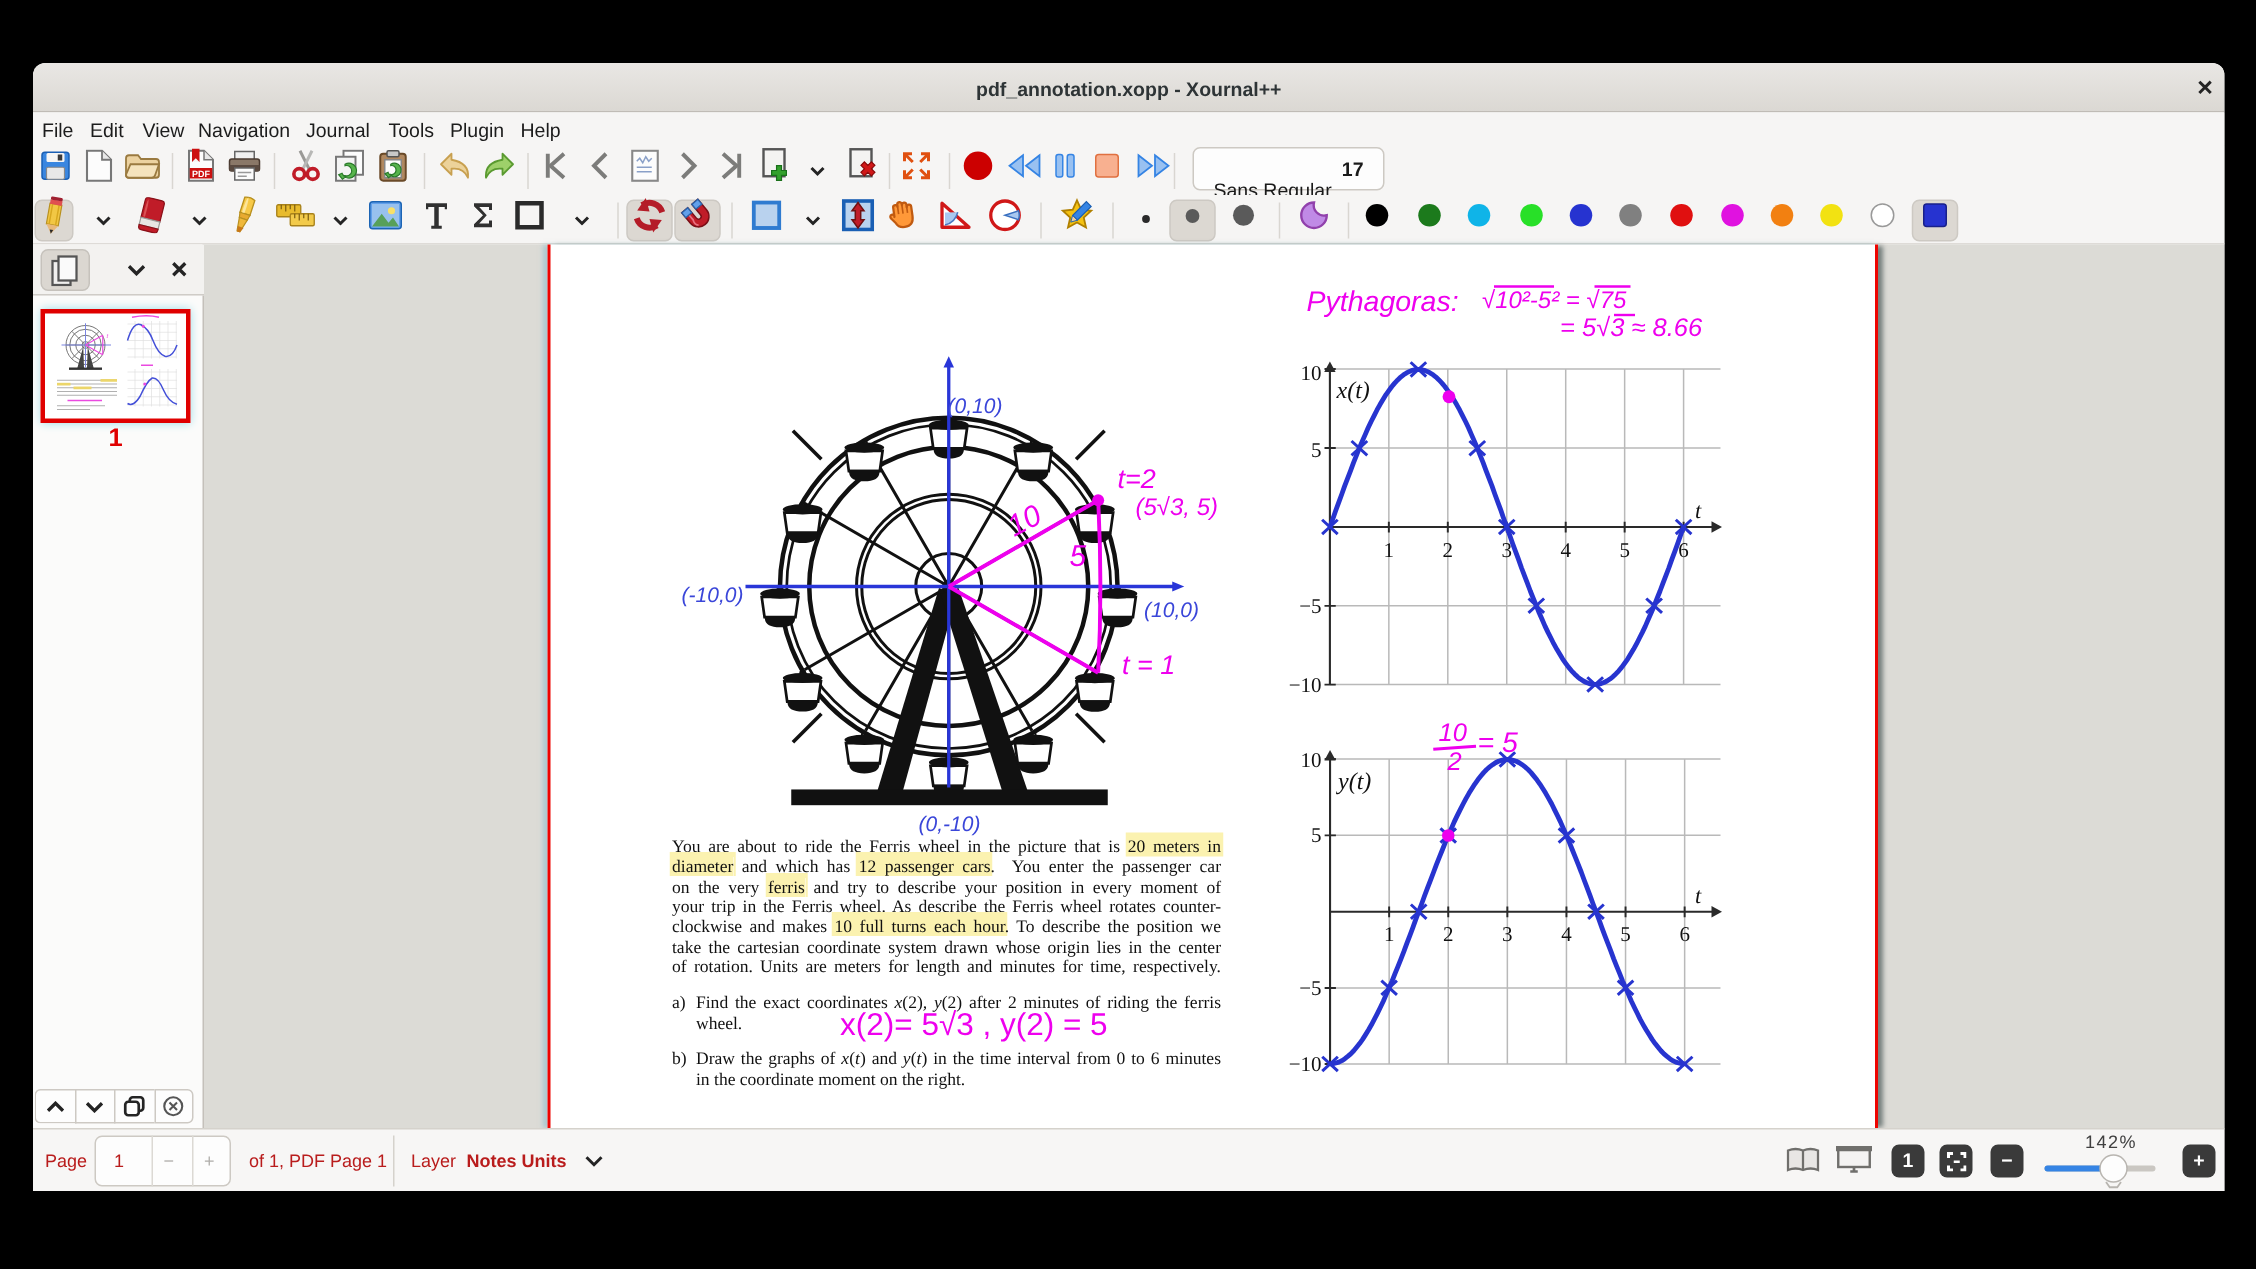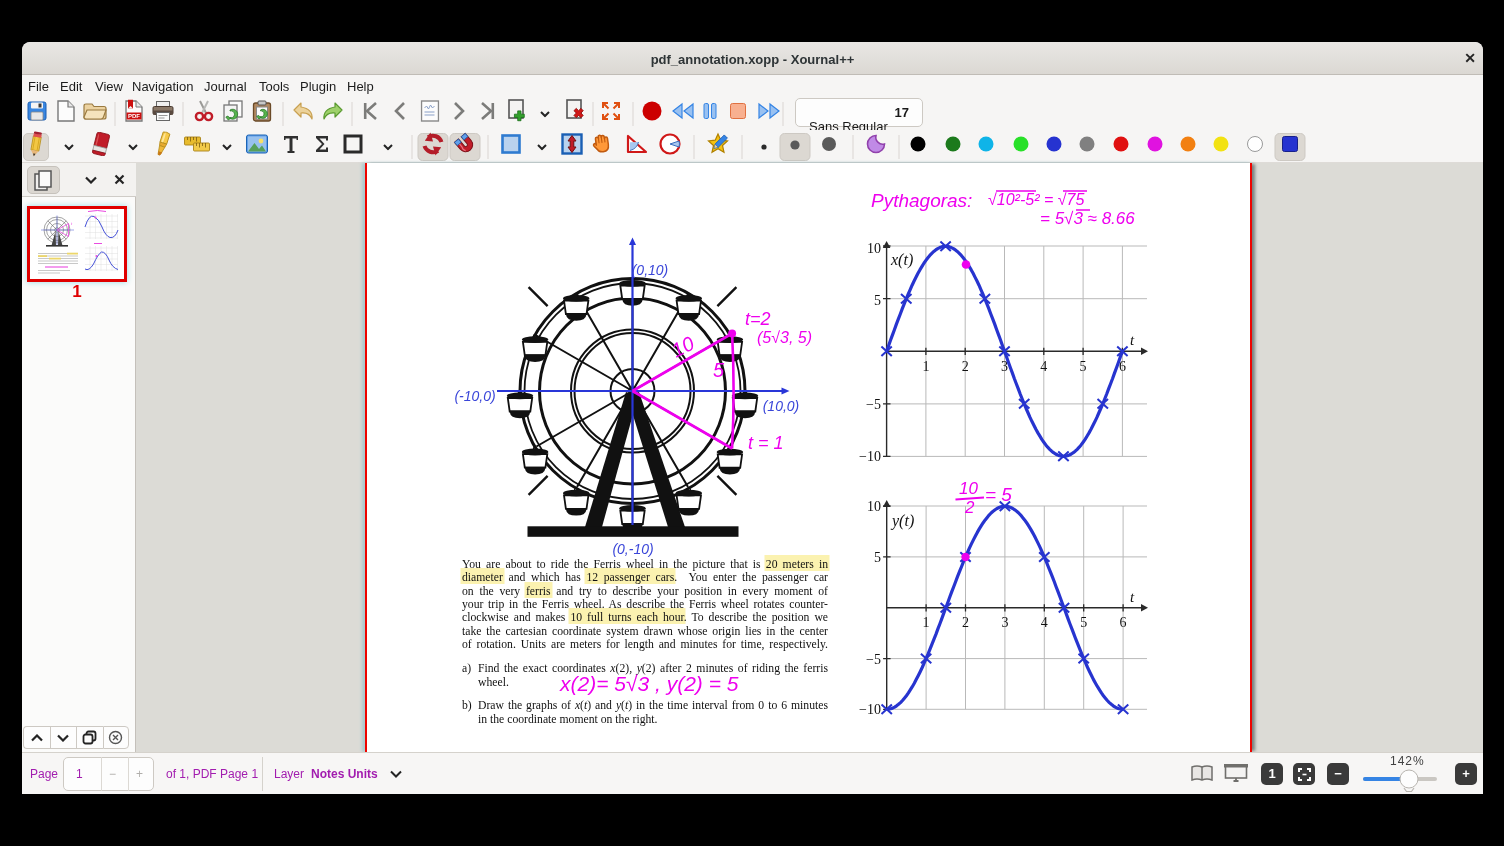--- a/index.html
+++ b/index.html
@@ -17,21 +17,21 @@
 #sidebar{position:absolute;left:0;top:0;width:114px;height:589px;background:#fbfbfa;border-right:1px solid #c4c0ba}
 #sidetabs{position:absolute;left:0;top:0;width:114px;height:34px;background:#f3f2f0;border-bottom:1px solid #cfccc7}
 #thumbbox{position:absolute;left:5px;top:43px;width:100px;height:76px;border:3px solid #e00000;background:#fff;box-shadow:0 0 6px #9adce8}
 #thumbnum{position:absolute;left:0;top:119px;width:110px;text-align:center;color:#e00000;font-size:17px;font-weight:bold}
 #navbtns{position:absolute;left:1px;top:563px;height:23px;display:flex}
 .nb{width:26.5px;height:23px;background:#fdfdfd;border:1px solid #cdc9c3;border-right:none;display:flex;align-items:center;justify-content:center}
 .nb:first-child{border-radius:4px 0 0 4px}
 .nb:last-child{border-right:1px solid #cdc9c3;border-radius:0 4px 4px 0}
 #pagewrap{position:absolute;left:343px;top:0;width:887px;height:589px;background:#fff;border-left:2px solid #ee0400;border-right:2px solid #ee0400;box-shadow:-3px 0 3px rgba(130,185,200,.55),4px 0 3px -1px rgba(55,70,70,.6)}
 #statusbar{position:absolute;left:0;top:710px;width:100%;height:42px;background:#f7f6f5;border-top:1px solid #d5d2cc}
-#statusbar .txt{position:absolute;font-size:12px;color:#a21caf;top:14px}
+#statusbar .txt{position:absolute;font-size:12px;color:#b91c1c;top:14px}
 .dbtn{position:absolute;width:22px;height:22px;background:#3a3a3a;border-radius:5px;color:#fff;text-align:center;line-height:22px;font-size:13px;font-weight:bold;transform:translate(-50%,-50%);top:21px}
 .hl{background:#fbf2b0;box-shadow:0 -1.5px 0 1.5px #fbf2b0}
 </style></head><body>
 <div id="win">
 <div id="titlebar">
       <div id="title">pdf_annotation.xopp - Xournal++</div>
       <div id="closex">✕</div>
     </div>
 <div id="menubar">
 <span style="left:6px">File</span>
@@ -495,40 +495,40 @@
 <path d="M886.7 709.3 L888.7 709.2 L890.6 708.7 L892.6 708.1 L894.6 707.1 L896.6 705.8 L898.5 704.3 L900.5 702.6 L902.5 700.5 L904.4 698.2 L906.4 695.7 L908.4 692.9 L910.3 689.9 L912.3 686.7 L914.3 683.2 L916.2 679.6 L918.2 675.7 L920.2 671.7 L922.2 667.5 L924.1 663.1 L926.1 658.5 L928.1 653.9 L930.0 649.1 L932.0 644.2 L934.0 639.2 L936.0 634.1 L937.9 628.9 L939.9 623.7 L941.9 618.4 L943.8 613.1 L945.8 607.8 L947.8 602.5 L949.7 597.2 L951.7 591.9 L953.7 586.7 L955.7 581.5 L957.6 576.4 L959.6 571.4 L961.6 566.5 L963.5 561.7 L965.5 557.0 L967.5 552.5 L969.4 548.1 L971.4 543.9 L973.4 539.9 L975.4 536.0 L977.3 532.4 L979.3 528.9 L981.3 525.7 L983.2 522.7 L985.2 519.9 L987.2 517.4 L989.1 515.1 L991.1 513.0 L993.1 511.3 L995.1 509.8 L997.0 508.5 L999.0 507.5 L1001.0 506.9 L1002.9 506.4 L1004.9 506.3 L1006.9 506.4 L1008.8 506.9 L1010.8 507.5 L1012.8 508.5 L1014.8 509.8 L1016.7 511.3 L1018.7 513.0 L1020.7 515.1 L1022.6 517.4 L1024.6 519.9 L1026.6 522.7 L1028.5 525.7 L1030.5 528.9 L1032.5 532.4 L1034.5 536.0 L1036.4 539.9 L1038.4 543.9 L1040.4 548.1 L1042.3 552.5 L1044.3 557.0 L1046.3 561.7 L1048.2 566.5 L1050.2 571.4 L1052.2 576.4 L1054.2 581.5 L1056.1 586.7 L1058.1 591.9 L1060.1 597.2 L1062.0 602.5 L1064.0 607.8 L1066.0 613.1 L1067.9 618.4 L1069.9 623.7 L1071.9 628.9 L1073.9 634.1 L1075.8 639.2 L1077.8 644.2 L1079.8 649.1 L1081.7 653.9 L1083.7 658.5 L1085.7 663.1 L1087.6 667.5 L1089.6 671.7 L1091.6 675.7 L1093.5 679.6 L1095.5 683.2 L1097.5 686.7 L1099.5 689.9 L1101.4 692.9 L1103.4 695.7 L1105.4 698.2 L1107.3 700.5 L1109.3 702.6 L1111.3 704.3 L1113.2 705.8 L1115.2 707.1 L1117.2 708.1 L1119.2 708.7 L1121.1 709.2 L1123.1 709.3" stroke="#2734cf" stroke-width="3.2" fill="none" stroke-linejoin="round"></path>
 <path d="M881.5 704.5 L891.9 714.1 M891.9 704.5 L881.5 714.1 M920.9 653.8 L931.3 663.3 M931.3 653.8 L920.9 663.3 M940.6 603.0 L951.0 612.6 M951.0 603.0 L940.6 612.6 M960.3 552.2 L970.7 561.8 M970.7 552.2 L960.3 561.8 M999.7 501.5 L1010.1 511.1 M1010.1 501.5 L999.7 511.1 M1039.1 552.2 L1049.5 561.8 M1049.5 552.2 L1039.1 561.8 M1058.8 603.0 L1069.2 612.6 M1069.2 603.0 L1058.8 612.6 M1078.5 653.8 L1088.9 663.3 M1088.9 653.8 L1078.5 663.3 M1117.9 704.5 L1128.3 714.1 M1128.3 704.5 L1117.9 714.1" stroke="#2734cf" stroke-width="2" fill="none"></path>
 <circle cx="965.5" cy="557" r="4.2" fill="#ee00ee"></circle>
 <g font-family="Liberation Sans" font-style="italic" fill="#ee00ee">
 <text x="959" y="494" font-size="17">10</text>
 <path d="M955.5 499.5 L984 497.5" stroke="#ee00ee" stroke-width="2"></path>
 <text x="965" y="513" font-size="17">2</text>
 <text x="985" y="501" font-size="19">= 5</text>
 </g>
 </svg>
-        <div style="position:absolute;left:95px;top:395px;width:366px;font-family:'Liberation Serif',serif;font-size:11.7px;line-height:13.35px;color:#111">
+        <div style="position:absolute;left:81px;top:395px;width:366px;font-family:'Liberation Serif',serif;font-size:11.7px;line-height:13.35px;color:#111">
 <div style="text-align:justify;text-align-last:justify">You are about to ride the Ferris wheel in the picture that is <span class="hl">20 meters in</span></div>
 <div style="text-align:justify;text-align-last:justify"><span class="hl">diameter</span> and which has <span class="hl">12 passenger cars</span>. &nbsp;You enter the passenger car</div>
 <div style="text-align:justify;text-align-last:justify">on the very <span class="hl">ferris</span> and try to describe your position in every moment of</div>
 <div style="text-align:justify;text-align-last:justify">your trip in the Ferris wheel. As describe the Ferris wheel rotates counter-</div>
 <div style="text-align:justify;text-align-last:justify">clockwise and makes <span class="hl">10 full turns each hour</span>. To describe the position we</div>
 <div style="text-align:justify;text-align-last:justify">take the cartesian coordinate system drawn whose origin lies in the center</div>
 <div style="text-align:justify;text-align-last:justify">of rotation. Units are meters for length and minutes for time, respectively.</div>
 <div style="position:absolute;left:0;top:104px;width:366px">
             <span style="position:absolute;left:0">a)</span>
             <span style="position:absolute;left:16px;width:350px;text-align:justify;text-align-last:justify;display:inline-block">Find the exact coordinates <i>x</i>(2)<i>, y</i>(2) after 2 minutes of riding the ferris</span>
           </div>
 <div style="position:absolute;left:16px;top:117.5px">wheel.</div>
 <div style="position:absolute;left:0;top:141px;width:366px">
             <span style="position:absolute;left:0">b)</span>
             <span style="position:absolute;left:16px;width:350px;text-align:justify;text-align-last:justify;display:inline-block">Draw the graphs of <i>x</i>(<i>t</i>) and <i>y</i>(<i>t</i>) in the time interval from 0 to 6 minutes</span>
           </div>
 <div style="position:absolute;left:16px;top:154.5px">in the coordinate moment on the right.</div>
 </div>
-<div style="position:absolute;left:193px;top:509px;font-family:'Liberation Sans';font-style:italic;font-size:21px;color:#ee00ee">x(2)= 5√3 , y(2) = 5</div>
+<div style="position:absolute;left:193px;top:509px;font-family:'Liberation Sans';font-size:21px;color:#ee00ee">x(2)= 5√3 , y(2) = 5</div>
       </div>
 <div id="sidebar">
 <div id="sidetabs">
           <div style="position:absolute;left:5px;top:3px;width:33px;height:28px;background:#dbd7d1;border:1px solid #c6c2bc;border-radius:5px"></div>
 <svg style="position:absolute;left:12px;top:7px" width="19" height="21">
             <rect x="1" y="4" width="12" height="16" fill="#f0efee" stroke="#555" stroke-width="1.5"></rect>
             <rect x="5" y="1" width="12" height="16" fill="#fafafa" stroke="#555" stroke-width="1.5"></rect>
           </svg>
 <svg style="position:absolute;left:63px;top:13px" width="12" height="8">
             <path d="M1 1.5 L6 6.5 L11 1.5" stroke="#242424" stroke-width="2.2" fill="none"></path>

